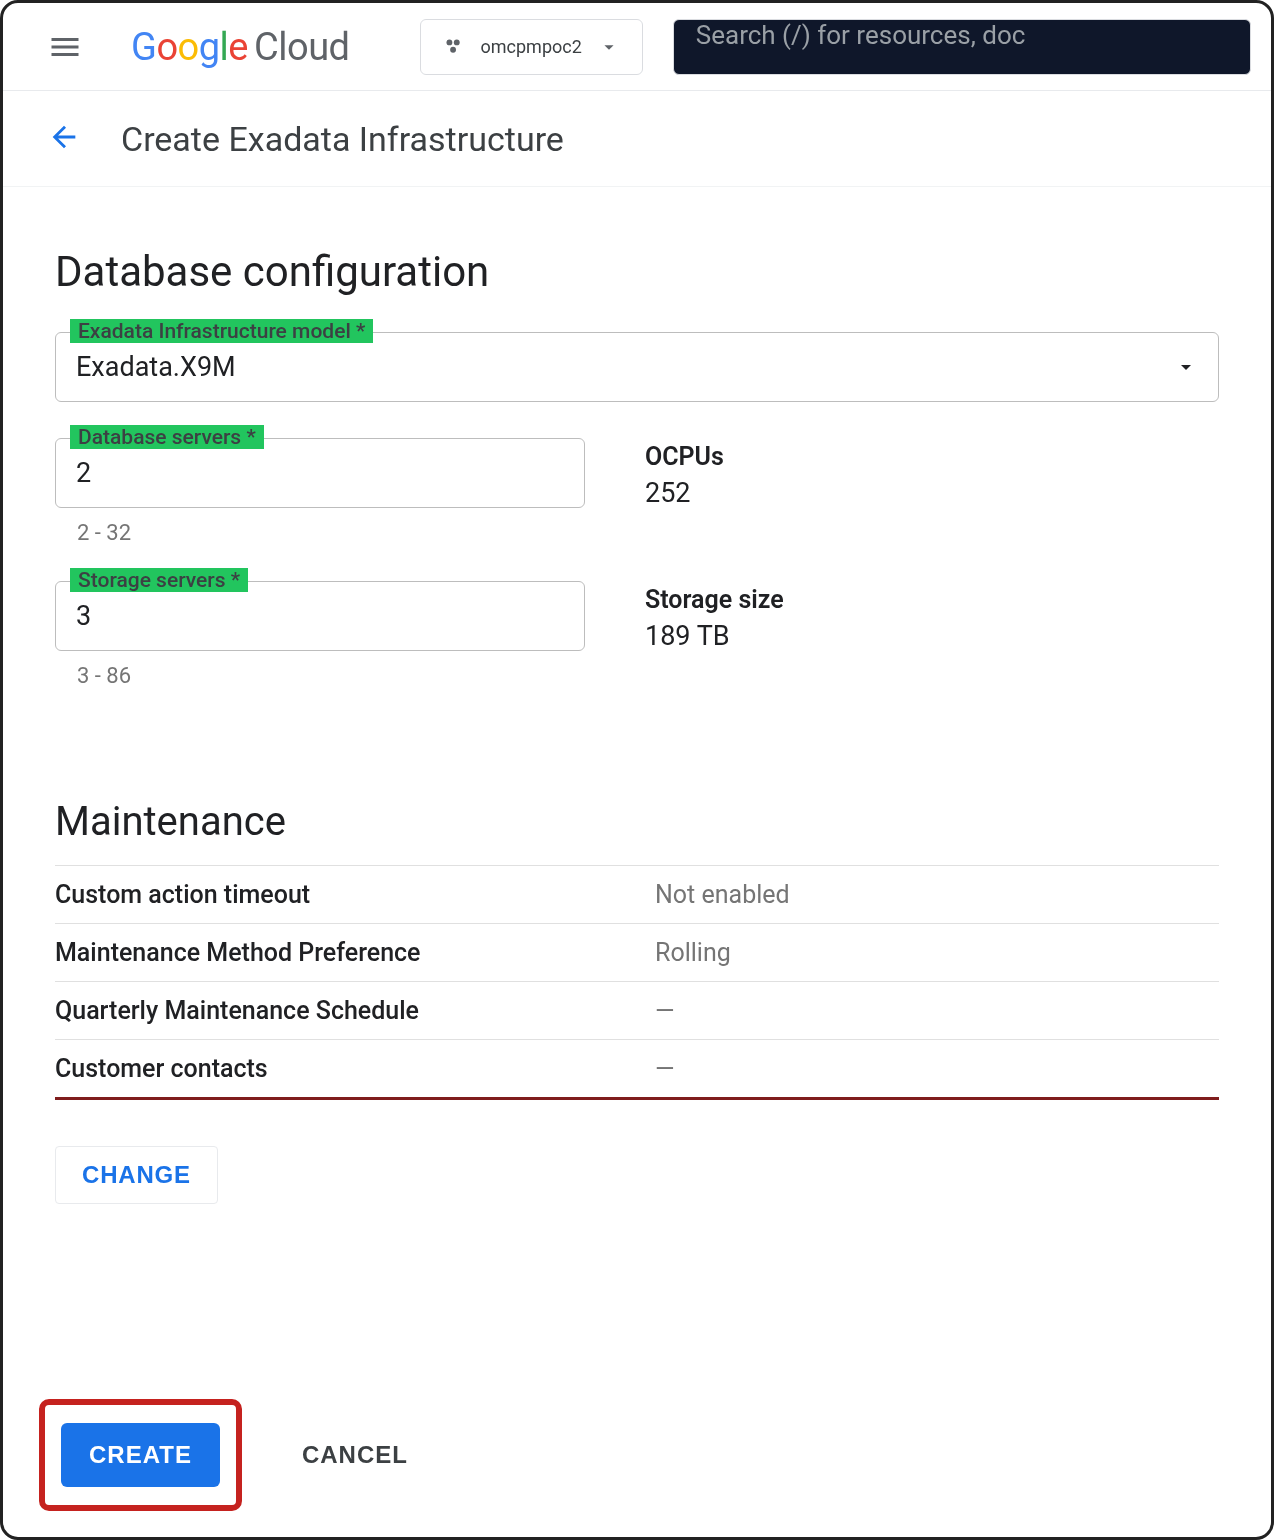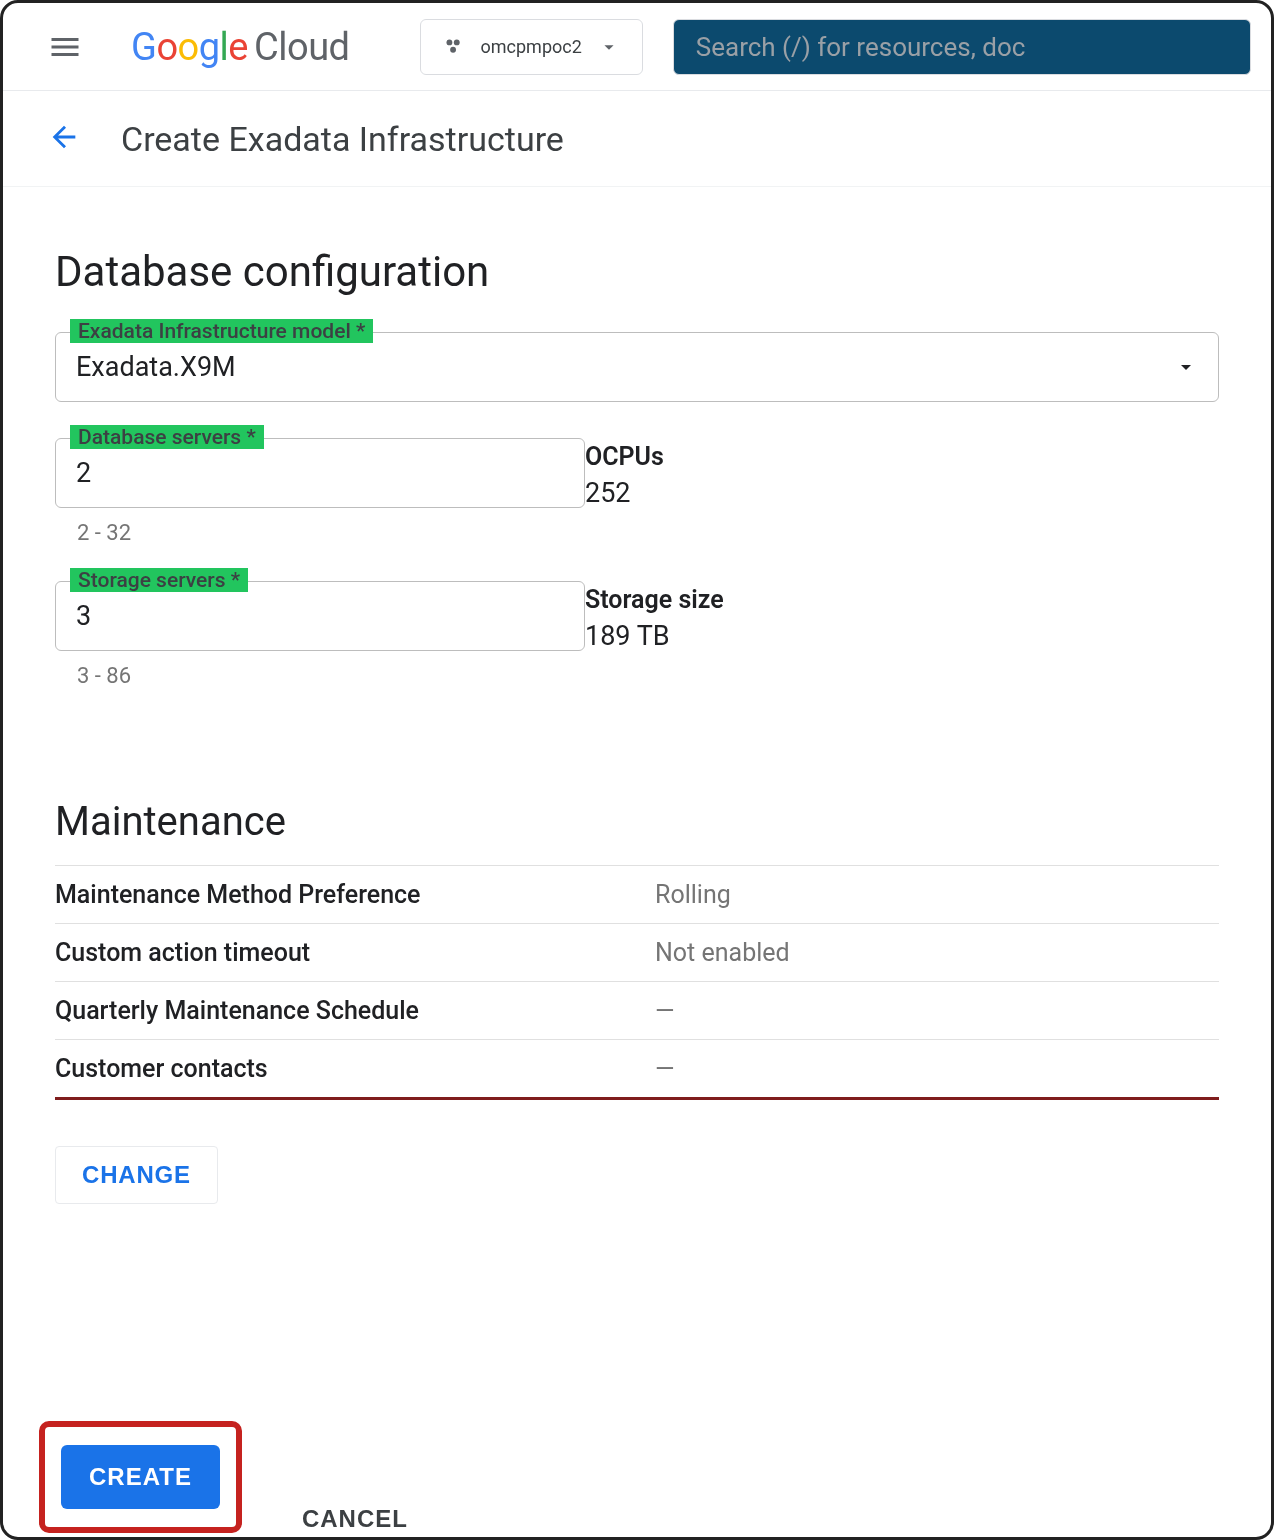--- a/index.html
+++ b/index.html
@@ -28,22 +28,22 @@
   .logo .g4{color:#4285F4;} .logo .g5{color:#34A853;} .logo .g6{color:#EA4335;}
   .logo .cloud{color:#5f6368; font-weight:400; margin-left:6px;}
   .project-picker {
     display:flex; align-items:center; gap:16px;
     border:1px solid #dadce0; border-radius:6px;
     height:56px; padding:0 22px; margin-right:30px; cursor:pointer;
     font-size:18px; color:#3c4043;
   }
   .search {
     flex:1; height:56px; border:1px solid #dadce0; border-radius:6px;
-    padding:0 22px; font-size:26px; color:#9aa0a6; background:#0c4a6e;
-    display:flex; align-items:center;
+    padding:0 22px; font-size:26px; color:#9aa0a6; background:#0f172a;
+    display:flex; 
   }
   
   .subheader {
     display:flex; align-items:center; height:96px; padding:0 44px;
     border-bottom:1px solid #f1f3f4;
   }
   .back-arrow { color:#1a73e8; margin-right:40px; cursor:pointer;}
   .page-title { font-size:34px; color:#3c4043; }
   
   .content { padding: 60px 52px 0 52px; }
@@ -55,21 +55,21 @@
   .outlined .legend {
     position:absolute; top:-14px; left:14px; background:#22c55e; padding:0 8px;
     font-size:21px; color:#3c4043; font-weight:500;
   }
   .outlined input {
     border:none; outline:none; font-size:27px; width:100%; background:transparent;
     font-family:inherit; color:#202124;
   }
   .select-row { display:flex; justify-content:space-between; align-items:center; }
   .helper { font-size:22px; color:#757575; margin:12px 0 0 22px; }
-  .row { display:flex; margin-top:36px; align-items:flex-start;}
+  .row { display:flex; gap:60px; margin-top:36px; align-items:flex-start;}
   .col-input { width:530px; }
   .col-read { flex:1; padding-top:4px; }
   .read-label { font-size:25px; font-weight:600; color:#202124; }
   .read-value { font-size:27px; color:#202124; margin-top:6px;}
   
   .maint { margin-top:110px; }
   .maint h2 { margin-bottom:20px;}
   .maint-row {
     display:flex; border-top:1px solid #e0e0e0; padding:14px 0;
     font-size:25px;
@@ -77,22 +77,22 @@
   .maint-row:last-of-type { border-bottom:3px solid #7f1d1d;}
   .maint-row .label { width:600px; font-weight:500; color:#202124;}
   .maint-row .value { color:#757575;}
   .change-btn {
     margin-top:46px; display:inline-block; border:1px solid #e8eaed;
     border-radius:4px; padding:14px 26px; font-size:24px; font-weight:600;
     color:#1a73e8; letter-spacing:0.8px; cursor:pointer; background:#fff;
   }
   
   .footer {
-    position:absolute; left:0; right:0; bottom:4px; height:140px;
-    display:flex; align-items:flex-end; padding-left:36px; gap:60px;
+    position:absolute; left:0; right:0; bottom:12px; height:140px;
+    display:flex; align-items:center; padding-left:36px; gap:60px;
   }
   .create-highlight {
     border:6px solid #c5221f; border-radius:10px; padding:18px 16px;
   }
   .create-btn {
     background:#1a73e8; color:#fff; border:none; border-radius:6px;
     font-size:24px; font-weight:600; padding:18px 28px; letter-spacing:1px;
     cursor:pointer;
   }
   .cancel-btn {
@@ -180,26 +180,26 @@
     </div>
     <div class="col-read">
       <div class="read-label">Storage size</div>
       <div class="read-value">189 TB</div>
     </div>
   </div>
 
   <div class="maint">
     <h2 class="section" style="font-size:40px;">Maintenance</h2>
     <div class="maint-row">
+      <div class="label">Custom action timeout</div>
+      <div class="value">Not enabled</div>
+    </div>
+    <div class="maint-row">
       <div class="label">Maintenance Method Preference</div>
       <div class="value">Rolling</div>
-    </div>
-    <div class="maint-row">
-      <div class="label">Custom action timeout</div>
-      <div class="value">Not enabled</div>
     </div>
     <div class="maint-row">
       <div class="label">Quarterly Maintenance Schedule</div>
       <div class="value">—</div>
     </div>
     <div class="maint-row">
       <div class="label">Customer contacts</div>
       <div class="value">—</div>
     </div>
     <button class="change-btn">CHANGE</button>

